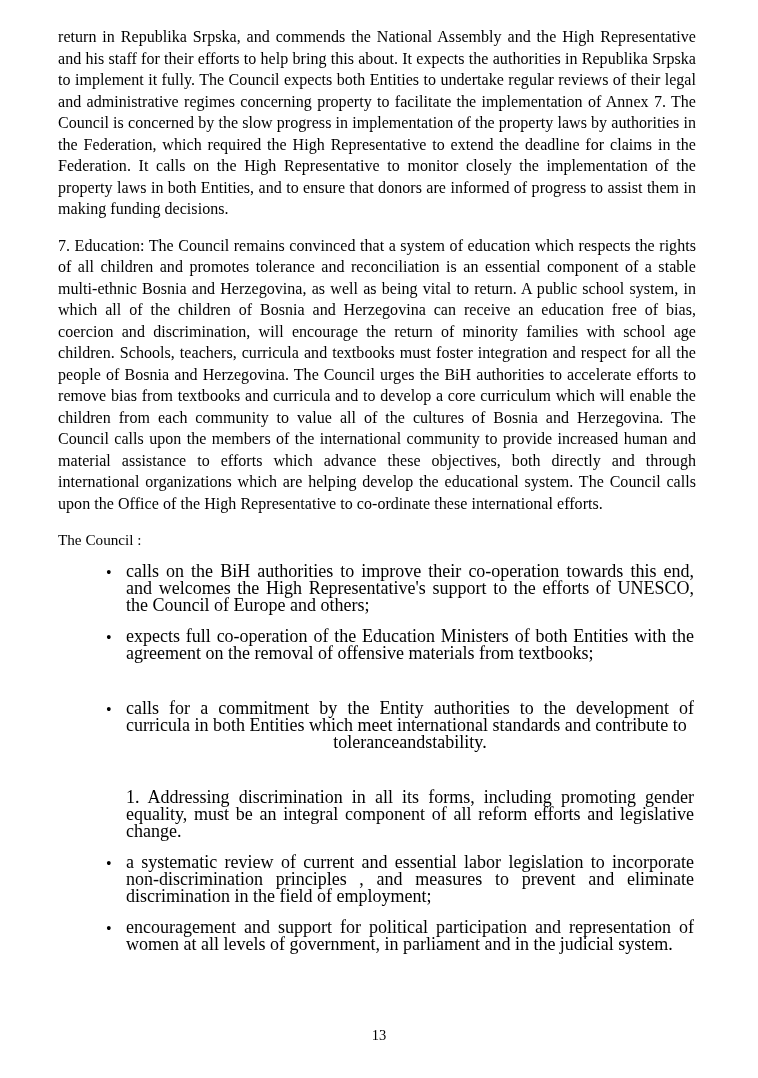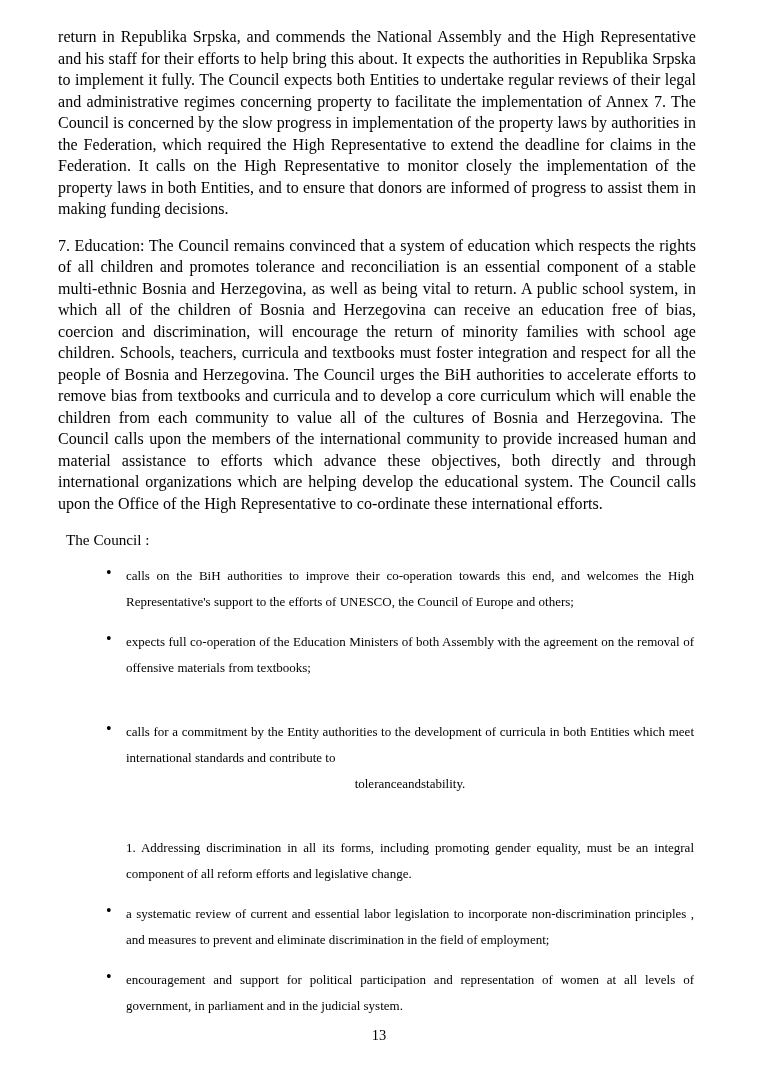--- a/index.html
+++ b/index.html
@@ -23,36 +23,36 @@
   }
   p.para {
     margin: 0 0 15px 0;
     font-size: 16px;
     line-height: 21.5px;
     text-align: justify;
     text-justify: inter-word;
     letter-spacing: 0.05px;
   }
   p.lead {
-    margin: 0 0 12px 8px;
+    margin: 0 0 12px 0;
     font-size: 15.2px;
     line-height: 21.5px;
     text-align: left;
   }
   ul.bullets {
     margin: 0 0 14px 0;
     padding: 0 0 0 46px;
     list-style: none;
   }
   ul.bullets li {
     position: relative;
     margin: 0 0 14px 0;
     padding: 0 2px 0 22px;
-    font-size: 13px;
-    line-height: 26px;
+    font-size: 18px;
+    line-height: 17px;
     text-align: justify;
     text-justify: inter-word;
   }
   ul.bullets li:last-child {
     margin-bottom: 0;
   }
   ul.bullets li::before {
     content: "\2022";
     position: absolute;
     left: 2px;
@@ -87,21 +87,21 @@
 <div class="page">
 
   <p class="para">return in Republika Srpska, and commends the National Assembly and the High Representative and his staff for their efforts  to help bring this about. It expects the authorities in Republika Srpska to implement it fully. The Council expects both Entities to undertake regular reviews of their legal and administrative regimes concerning property to facilitate the implementation of Annex 7. The  Council is concerned by  the slow progress in implementation of the property laws by authorities in the Federation, which  required the High Representative to extend the deadline for claims in the Federation.  It calls on  the High Representative to monitor closely the implementation of the  property laws in  both  Entities, and to ensure that donors are informed of progress to assist them in making funding decisions.</p>
 
   <p class="para">7.  Education: The Council remains convinced that a system of education which respects the rights of all children and promotes tolerance and reconciliation is an essential component of a stable multi-ethnic Bosnia and Herzegovina, as well as being vital to return. A public school system, in which all of the children of Bosnia and Herzegovina can receive an education free of bias, coercion and discrimination, will encourage the return of minority families with school age children. Schools, teachers, curricula and textbooks must foster integration and respect for all the people of Bosnia and Herzegovina. The Council urges the BiH authorities to accelerate efforts to remove bias from textbooks and curricula and to develop a core curriculum which will enable the children from each community to value all of the cultures of Bosnia and Herzegovina. The Council calls upon the members of the international community to provide increased human and material assistance to efforts which advance these objectives, both directly and through international organizations which are helping develop the educational system. The Council calls upon the Office of the High Representative to co-ordinate these international efforts.</p>
 
   <p class="lead">The Council :</p>
 
   <ul class="bullets">
     <li>calls on the BiH authorities to improve their co-operation towards this end, and welcomes the High Representative's support to  the efforts of UNESCO, the Council of Europe and others;</li>
-    <li>expects full co-operation of  the Education Ministers of both Assembly with the agreement on the removal of offensive materials from textbooks;</li>
+    <li>expects full co-operation of  the Education Ministers of both Entities with the agreement on the removal of offensive materials from textbooks;</li>
     <li>
       <span class="spread">calls for a  commitment by the Entity authorities to the development of curricula in  both Entities which meet international standards and contribute to</span>
       <span class="wide-line">
         <span>tolerance</span>
         <span>and</span>
         <span>stability.</span>
       </span>
       <span class="spread">1. Addressing discrimination in all its forms, including promoting gender equality, must be an integral component of all reform efforts and legislative change.</span>
     </li>
   </ul>

